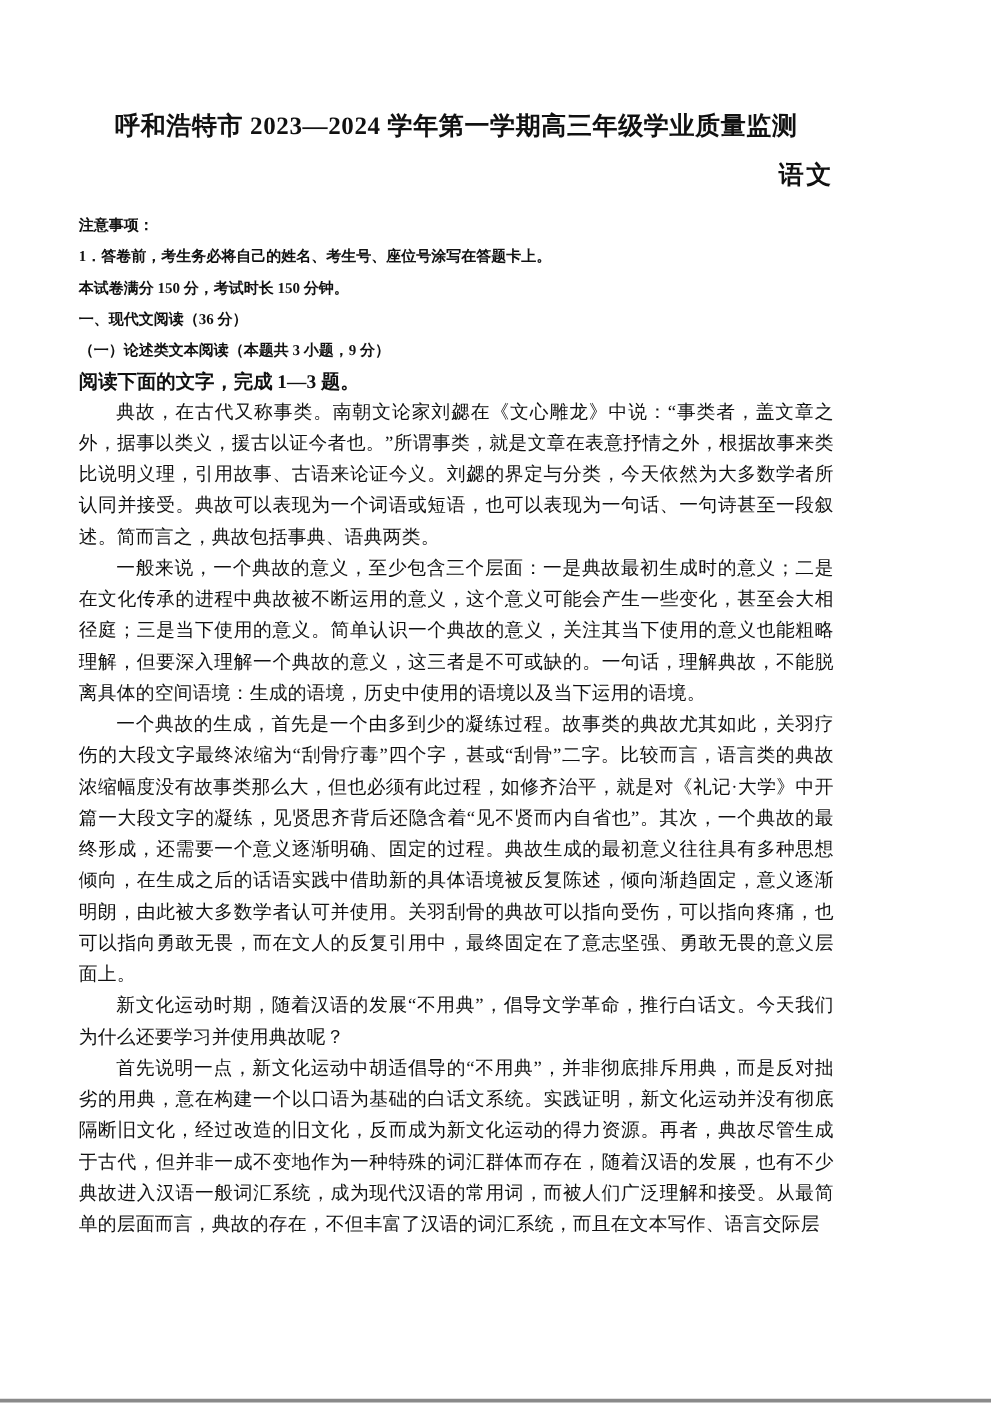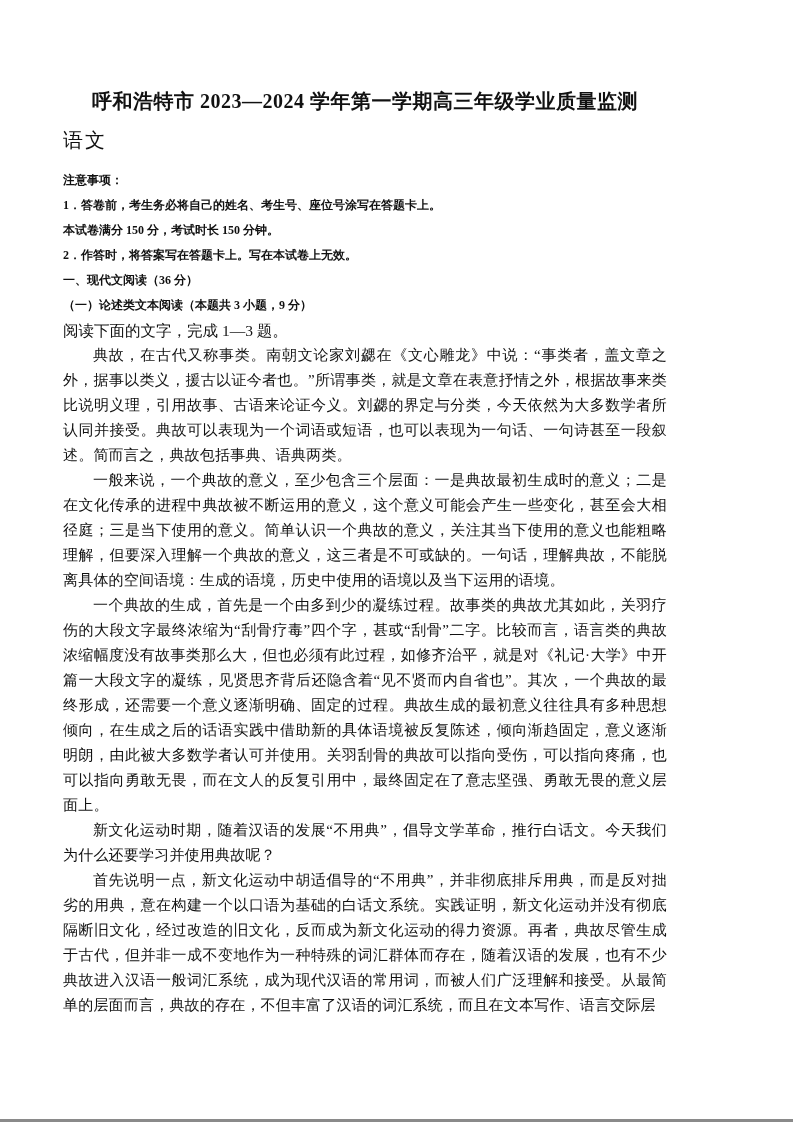--- a/index.html
+++ b/index.html
@@ -24,37 +24,37 @@
     margin-top: 86px;
     text-align: center;
     font-size: 20px;
     line-height: 30px;
     font-weight: bold;
     font-family: "Liberation Serif", serif;
     letter-spacing: 0.5px;
   }
   .subject {
     margin-top: 9px;
-    text-align: left;
+    text-align: right;
     font-size: 20px;
     line-height: 30px;
-    font-weight: normal;
+    font-weight: bold;
     letter-spacing: 2px;
   }
   .notice { margin-top: 13px; }
   .b-line {
     font-size: 12px;
     line-height: 25px;
     font-weight: bold;
     text-align: justify;
   }
   .instruction {
     font-size: 15.5px;
     line-height: 25px;
-    font-weight: normal;
+    font-weight: bold;
   }
   .passage p {
     font-size: 15px;
     line-height: 25px;
     text-indent: 2em;
     text-align: justify;
     font-family: "Liberation Serif", serif;
     letter-spacing: 0.2px;
   }
   .page-bottom-edge {
@@ -70,21 +70,20 @@
 
 <div class="page">
 
   <h1 class="title">呼和浩特市 2023—2024 学年第一学期高三年级学业质量监测</h1>
   <h2 class="subject">语文</h2>
 
   <div class="notice">
     <p class="b-line">注意事项：</p>
     <p class="b-line">1．答卷前，考生务必将自己的姓名、考生号、座位号涂写在答题卡上。</p>
     <p class="b-line">本试卷满分 150 分，考试时长 150 分钟。</p>
-    <p class="b-line">2．作答时，将答案写在答题卡上。写在本试卷上无效。</p>
   </div>
 
   <p class="b-line">一、现代文阅读（36 分）</p>
   <p class="b-line">（一）论述类文本阅读（本题共 3 小题，9 分）</p>
   <p class="instruction">阅读下面的文字，完成 1—3 题。</p>
 
   <div class="passage">
     <p>典故，在古代又称事类。南朝文论家刘勰在《文心雕龙》中说：“事类者，盖文章之外，据事以类义，援古以证今者也。”所谓事类，就是文章在表意抒情之外，根据故事来类比说明义理，引用故事、古语来论证今义。刘勰的界定与分类，今天依然为大多数学者所认同并接受。典故可以表现为一个词语或短语，也可以表现为一句话、一句诗甚至一段叙述。简而言之，典故包括事典、语典两类。</p>
     <p>一般来说，一个典故的意义，至少包含三个层面：一是典故最初生成时的意义；二是在文化传承的进程中典故被不断运用的意义，这个意义可能会产生一些变化，甚至会大相径庭；三是当下使用的意义。简单认识一个典故的意义，关注其当下使用的意义也能粗略理解，但要深入理解一个典故的意义，这三者是不可或缺的。一句话，理解典故，不能脱离具体的空间语境：生成的语境，历史中使用的语境以及当下运用的语境。</p>
     <p>一个典故的生成，首先是一个由多到少的凝练过程。故事类的典故尤其如此，关羽疗伤的大段文字最终浓缩为“刮骨疗毒”四个字，甚或“刮骨”二字。比较而言，语言类的典故浓缩幅度没有故事类那么大，但也必须有此过程，如修齐治平，就是对《礼记·大学》中开篇一大段文字的凝练，见贤思齐背后还隐含着“见不贤而内自省也”。其次，一个典故的最终形成，还需要一个意义逐渐明确、固定的过程。典故生成的最初意义往往具有多种思想倾向，在生成之后的话语实践中借助新的具体语境被反复陈述，倾向渐趋固定，意义逐渐明朗，由此被大多数学者认可并使用。关羽刮骨的典故可以指向受伤，可以指向疼痛，也可以指向勇敢无畏，而在文人的反复引用中，最终固定在了意志坚强、勇敢无畏的意义层面上。</p>

